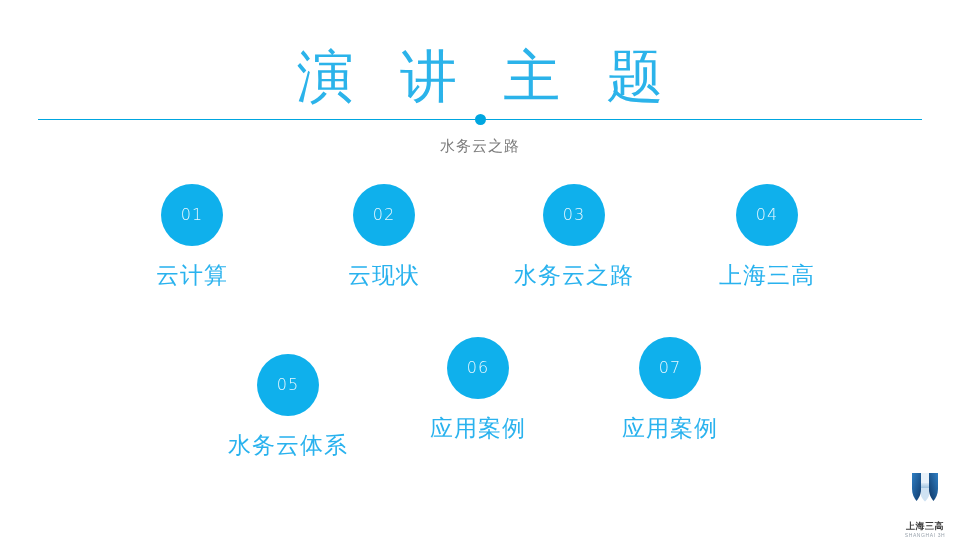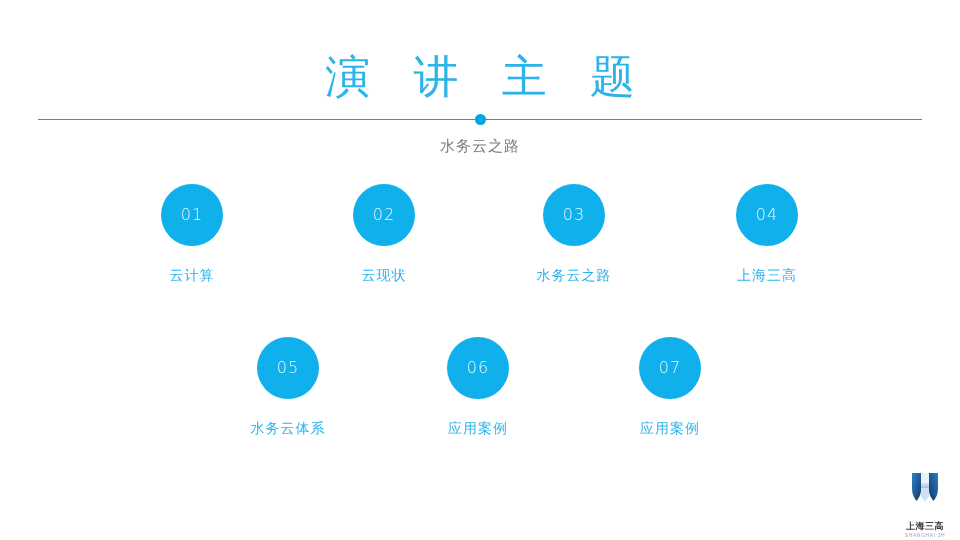--- a/index.html
+++ b/index.html
@@ -24,21 +24,21 @@
   }
 
   
   .title {
     position: absolute;
     top: 50px;
     left: 0;
     width: 960px;
     text-align: center;
     font-family: "Liberation Serif", "DejaVu Serif", serif;
-    font-size: 45px;
+    font-size: 57px;
     line-height: 54px;
     font-weight: 400;
     color: #2bb3ea;
     letter-spacing: 16px;
     text-indent: 16px;
     white-space: nowrap;
   }
 
   .divider-wrap {
     position: absolute;
@@ -100,21 +100,21 @@
     font-family: "DejaVu Sans", sans-serif;
     font-size: 16px;
     font-weight: 300;
     color: #e8f8ff;
     letter-spacing: 1px;
     line-height: 1;
   }
   .item-label {
     margin-top: 17px;
     font-family: "Liberation Sans", sans-serif;
-    font-size: 14px;
+    font-size: 23px;
     line-height: 24px;
     color: #29b2ee;
     letter-spacing: 1px;
     white-space: nowrap;
   }
 
   
   .logo {
     position: absolute;
     left: 897px;
@@ -183,21 +183,21 @@
     <div class="item-label">水务云之路</div>
   </div>
 
   <div class="item" style="left:767px; top:184px;">
     <div class="circle">
       <span class="circle-num">04</span>
     </div>
     <div class="item-label">上海三高</div>
   </div>
 
-  <div class="item" style="left:288px; top:337px;">
+  <div class="item" style="left:288px; top:354px;">
     <div class="circle">
       <span class="circle-num">05</span>
     </div>
     <div class="item-label">水务云体系</div>
   </div>
 
   <div class="item" style="left:478px; top:337px;">
     <div class="circle">
       <span class="circle-num">06</span>
     </div>

